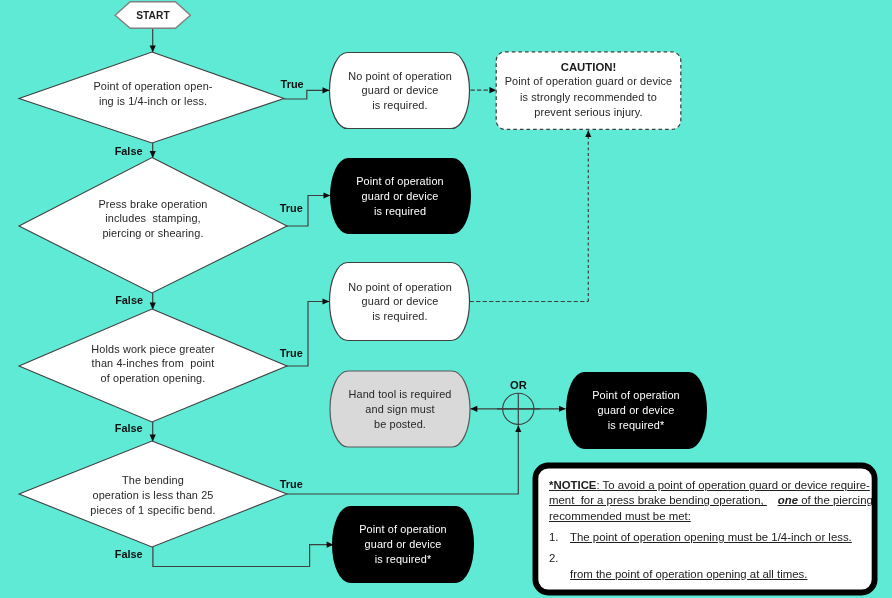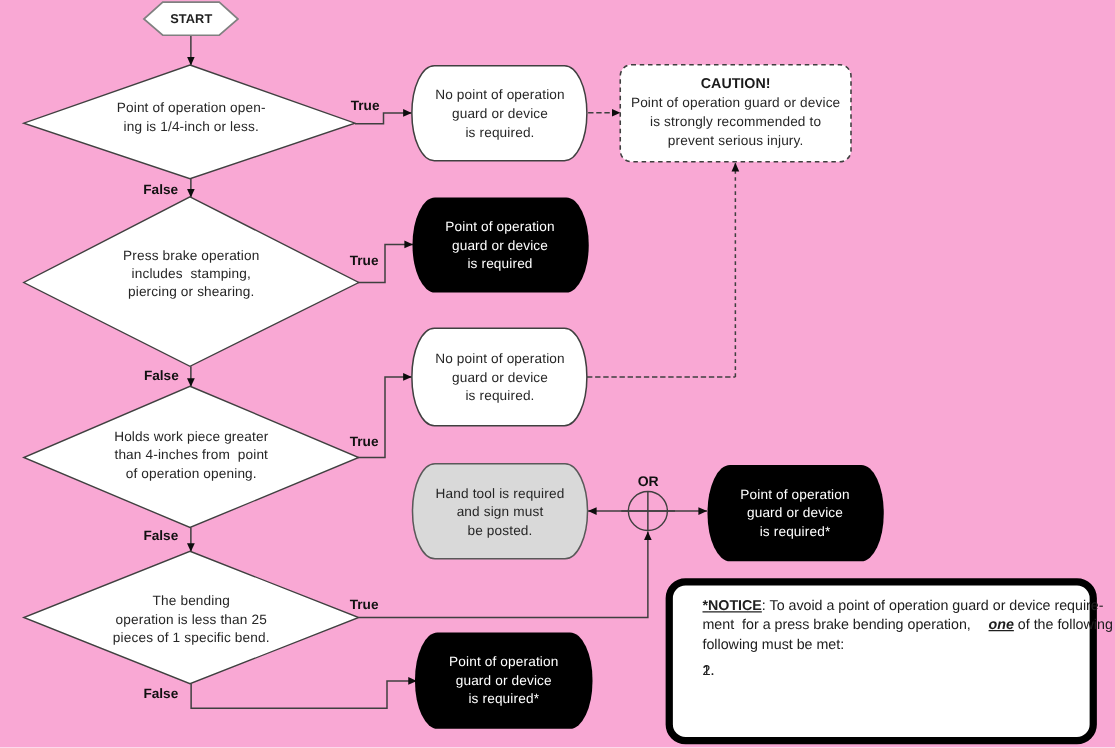--- a/index.html
+++ b/index.html
@@ -1,26 +1,26 @@
 <!DOCTYPE html>
 <html><head>
 <meta charset="utf-8">
 <style>
   html,body{margin:0;padding:0;background:#ffffff;}
   body{width:892px;height:598px;overflow:hidden;font-family:"Liberation Sans",sans-serif;}
-  #stage{position:relative;width:892px;height:598px;background:#f9a8d4;}
+  #stage{position:relative;width:892px;height:598px;background:#5eead4;}
   svg{position:absolute;left:0;top:0;}
   text{font-family:"Liberation Sans",sans-serif;white-space:pre;}
   .t-start{font-size:10.2px;font-weight:bold;fill:#1f1f1f;letter-spacing:.1px;}
   .t-node{font-size:10.9px;fill:#262626;letter-spacing:.12px;}
   .t-node-w{font-size:10.9px;fill:#ffffff;letter-spacing:.12px;}
   .t-edge{font-size:10.9px;font-weight:bold;fill:#111111;}
   .t-caution-h{font-size:11.4px;font-weight:bold;fill:#1a1a1a;}
   .t-or{font-size:11.2px;font-weight:bold;fill:#111111;}
-  #notice-text{position:absolute;left:562px;top:477.8px;width:330px;font-size:11.4px;color:#202020;line-height:15.4px;}
+  #notice-text{position:absolute;left:549px;top:477.8px;width:330px;font-size:11.4px;color:#202020;line-height:15.4px;text-decoration:underline;}
   #notice-text .n-para{margin:0;white-space:pre;}
   #notice-text .n-txt{white-space:pre;}
   .n-star{font-weight:bold;text-decoration:underline;}
   .n-word{font-weight:bold;text-decoration:underline;}
   .n-emph{font-weight:bold;font-style:italic;text-decoration:underline;margin-left:11px;}
   .n-item{position:relative;padding-left:21px;margin-top:6px;}
   .n-num{position:absolute;left:0;top:0;}
 </style>
 </head>
 <body>
@@ -156,17 +156,17 @@
     <text class="t-edge" x="302.8" y="212" text-anchor="end">True</text>
     <text class="t-edge" x="143" y="304.2" text-anchor="end">False</text>
     <text class="t-edge" x="302.8" y="357.2" text-anchor="end">True</text>
     <text class="t-edge" x="142.6" y="432.2" text-anchor="end">False</text>
     <text class="t-edge" x="302.8" y="487.6" text-anchor="end">True</text>
     <text class="t-edge" x="142.6" y="558" text-anchor="end">False</text>
   </g>
 </svg>
 
 <div id="notice-text">
-  <p class="n-para"><span class="n-star">*</span><span class="n-word">NOTICE</span><span>: To avoid a point of operation guard or device require-</span><br><span>ment  for a press brake bending operation, </span><span class="n-emph">one</span><span> of the following</span><br><span>following must be met:</span></p>
-  <div class="n-item"><span class="n-num">1.</span></div>
-  <div class="n-item"><span class="n-num">2.</span><span class="n-txt"><br></span></div>
+  <p class="n-para"><span class="n-star">*</span><span class="n-word">NOTICE</span><span>: To avoid a point of operation guard or device require-</span><br><span>ment  for a press brake bending operation, </span><span class="n-emph">one</span><span> of the piercing</span><br><span>recommended must be met:</span></p>
+  <div class="n-item"><span class="n-num">1.</span><span class="n-txt">The point of operation opening must be 1/4-inch or less.</span></div>
+  <div class="n-item"><span class="n-num">2.</span><span class="n-txt"><br><span>from the point of operation opening at all times.</span></span></div>
 </div>
 </div>
 
 </body></html>

